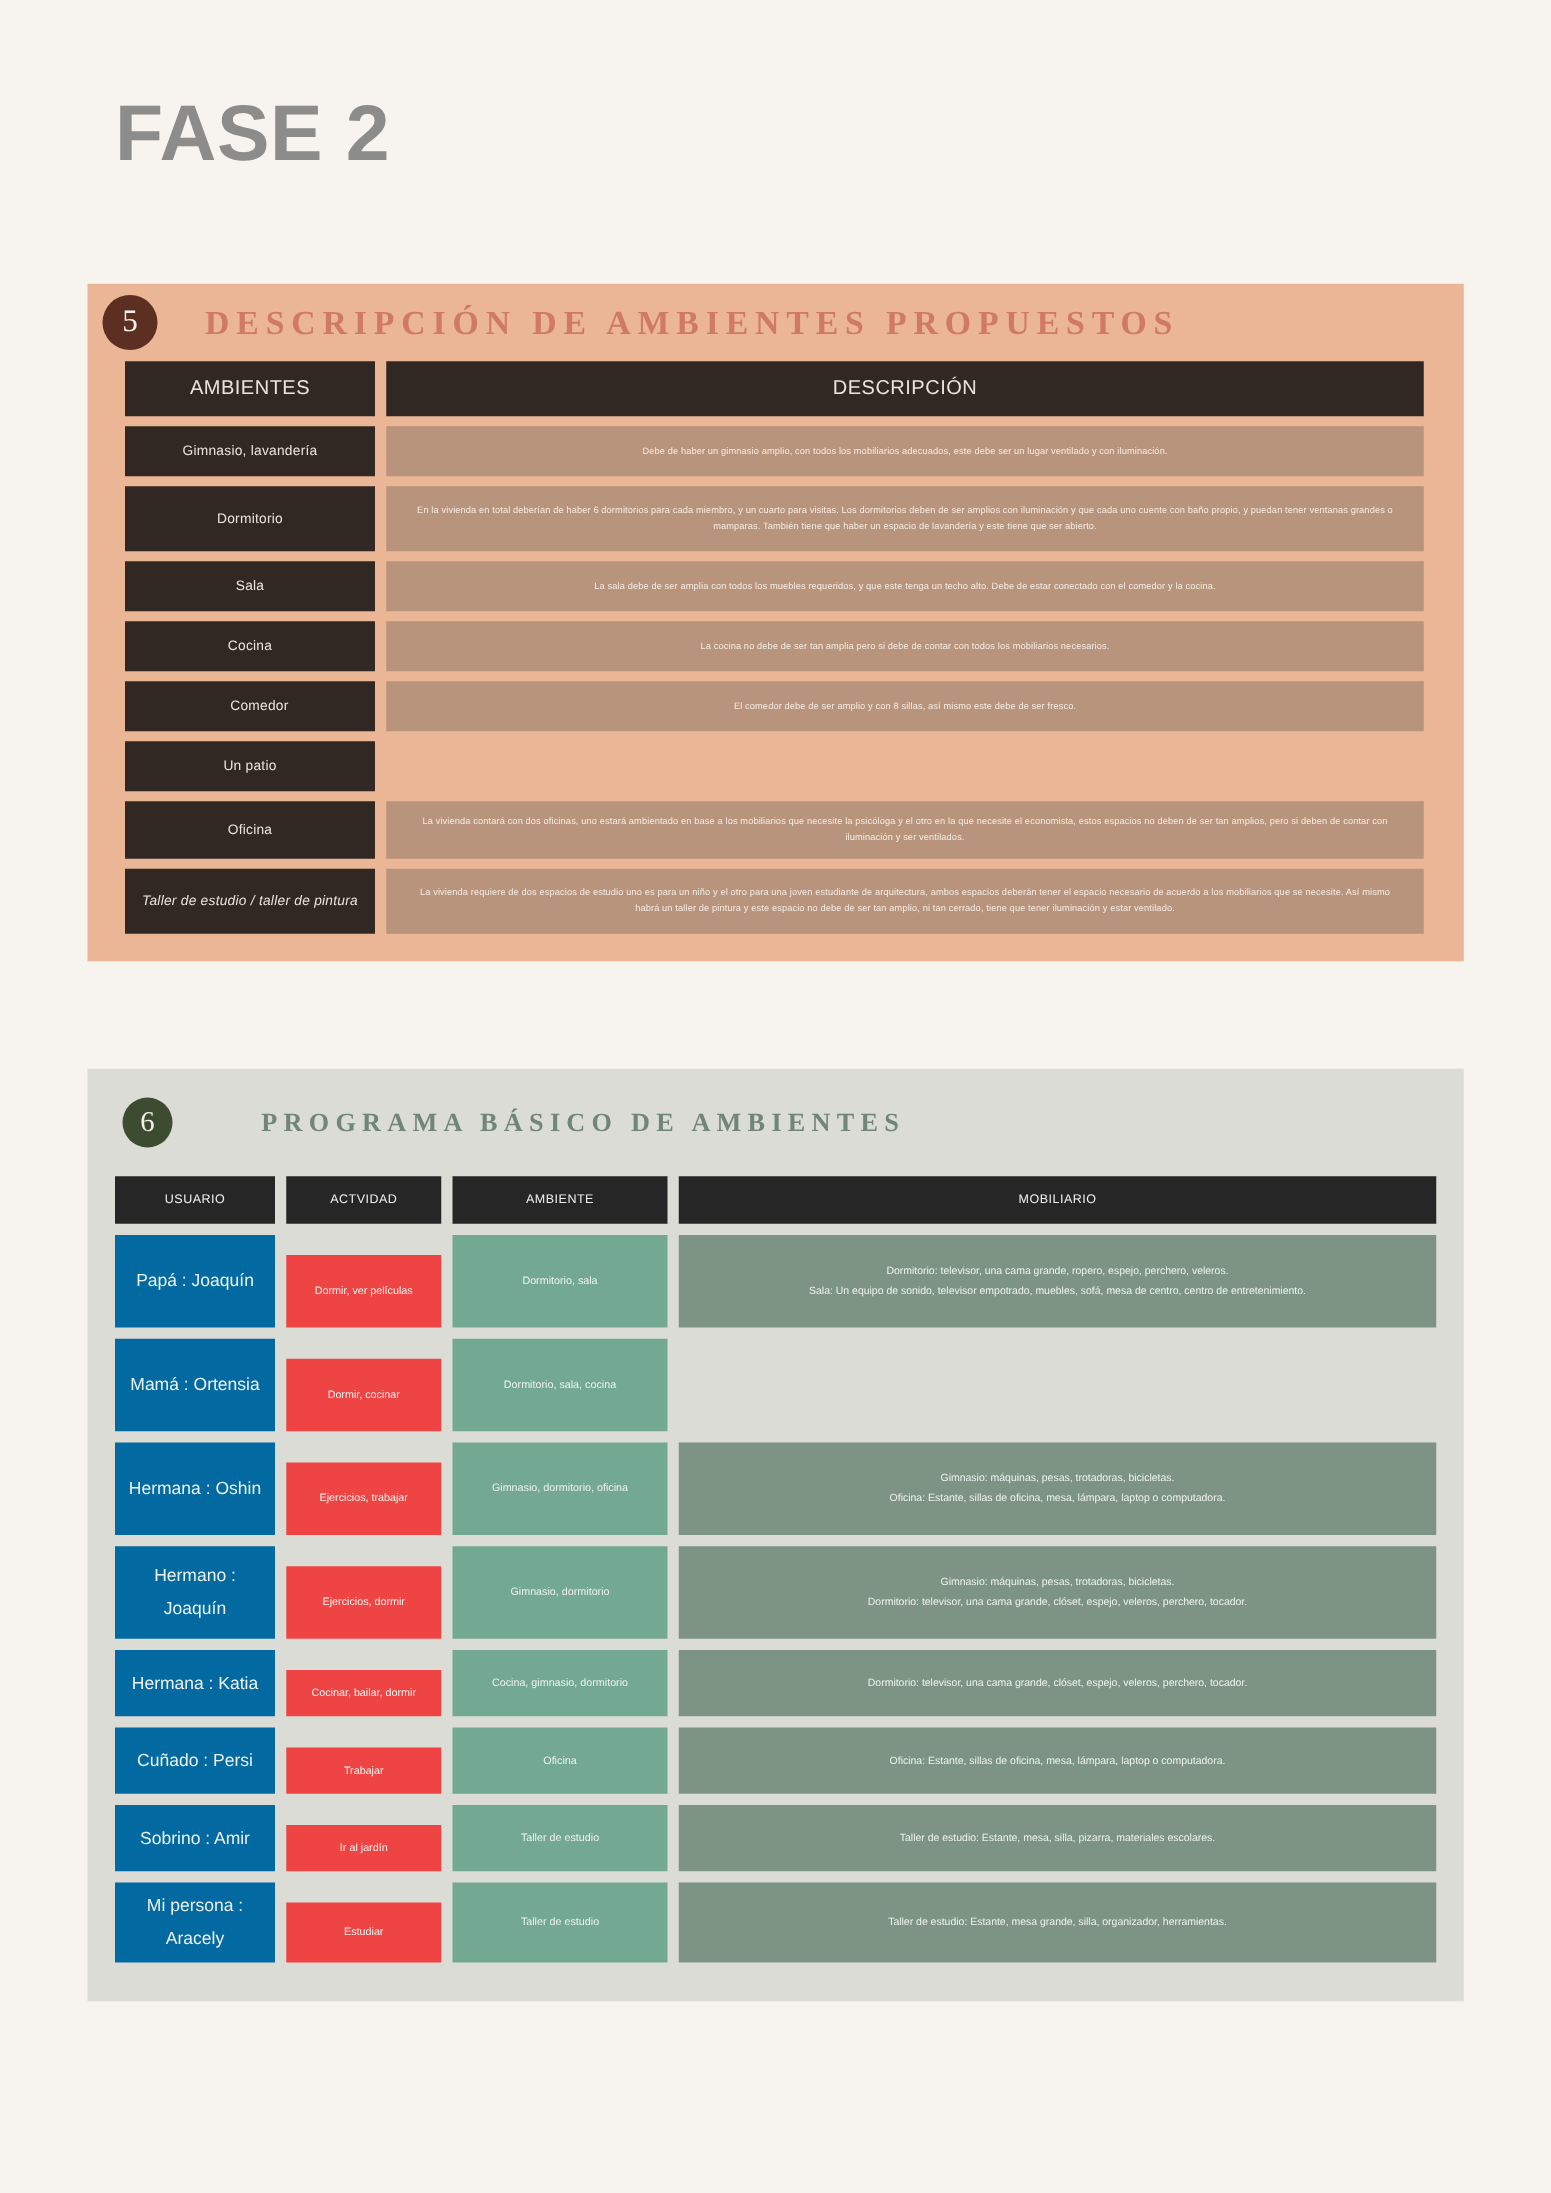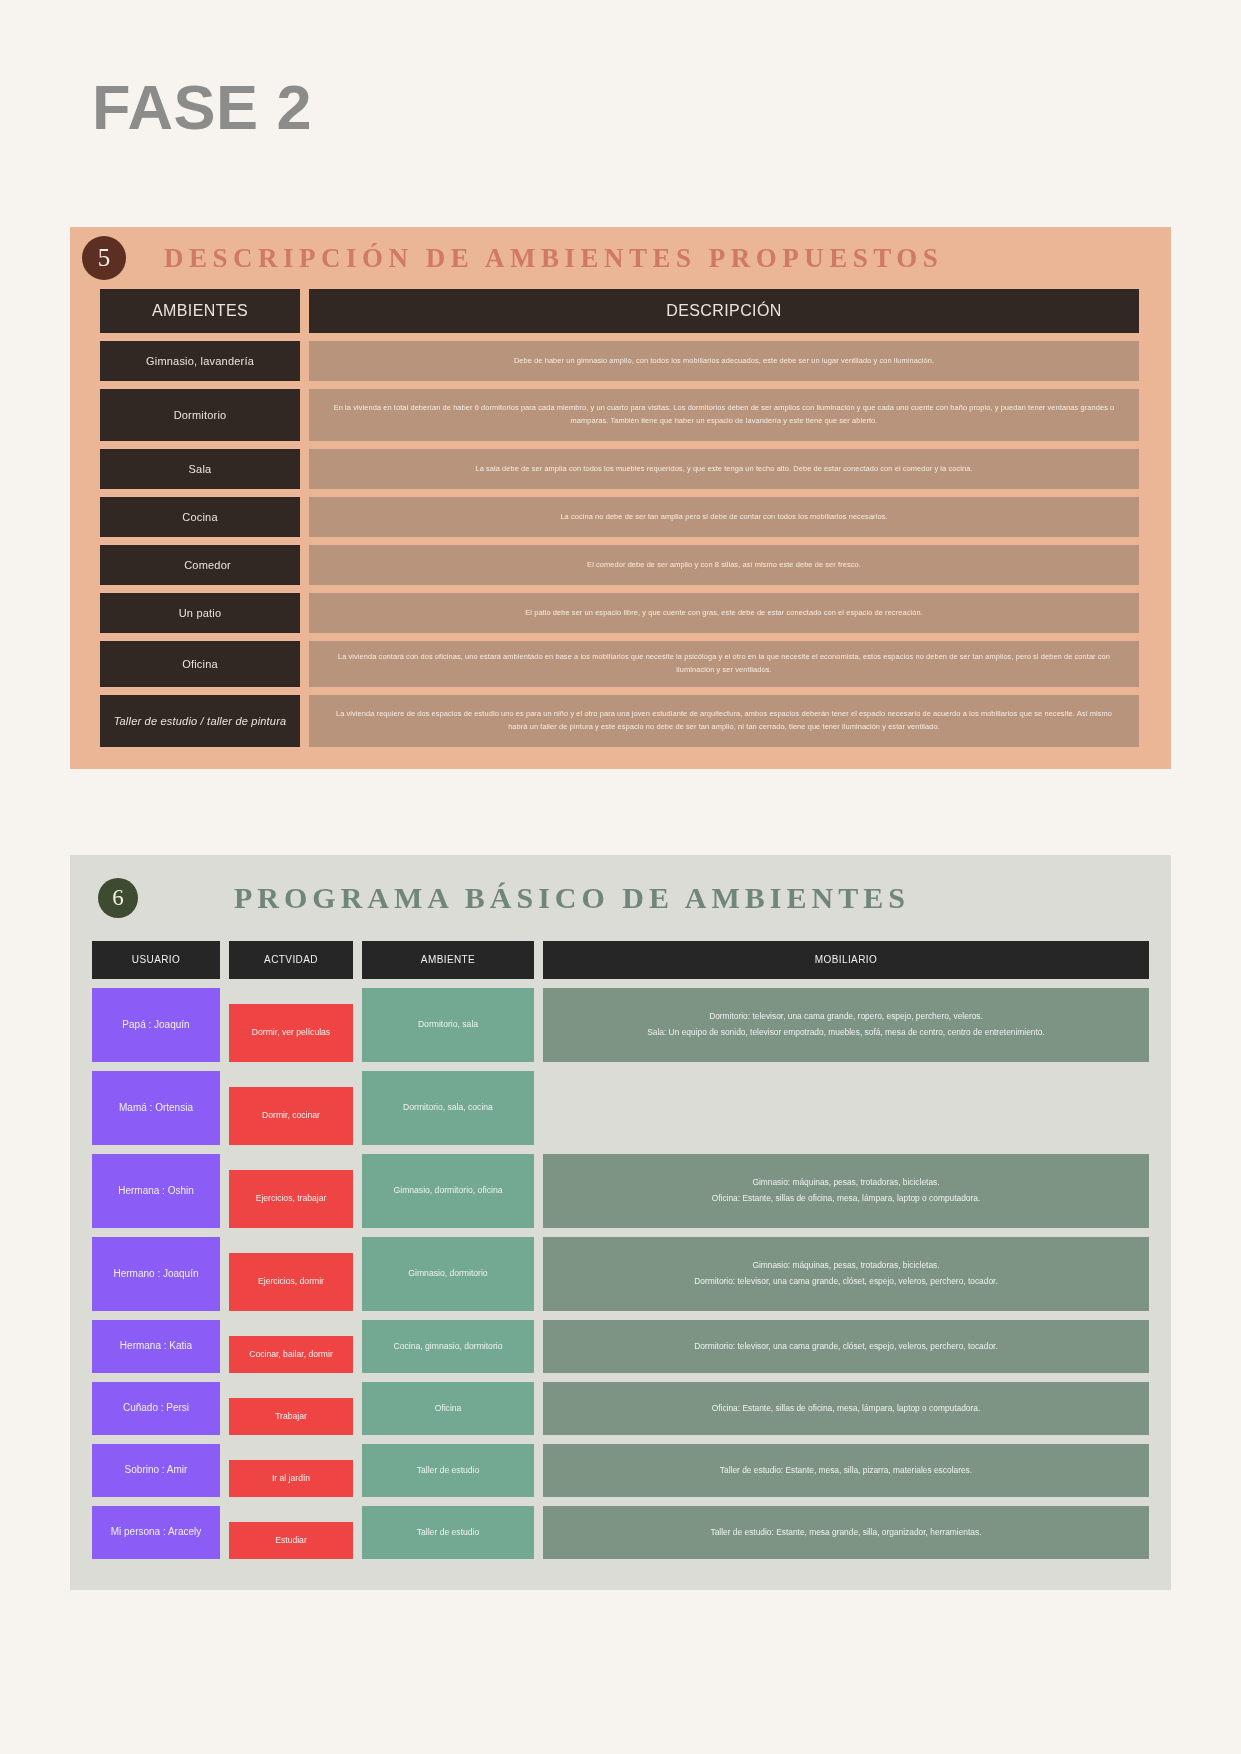--- a/index.html
+++ b/index.html
@@ -114,23 +114,23 @@
   
   #sec-programa {
     top: 855px;
     background: #dcdcd6;
     padding-bottom: 22px;
   }
   #sec-programa .section-head { height: 86px; padding-left: 28px; }
   #sec-programa .badge { background: #3d4b30; width: 40px; height: 40px; font-size: 23px; }
   #sec-programa .section-title {
     color: #71867a;
-    font-size: 30px;
+    font-size: 21px;
     letter-spacing: 5px;
-    margin-left: 96px;
+    margin-left: 71px;
   }
 
   .tbl6 { padding: 0 22px 0 22px; }
   .tbl6-row {
     display: flex;
     gap: 9px;
     margin-bottom: 9px;
   }
   .tbl6 .c-user { flex: 0 0 128px; }
   .tbl6 .c-act  { flex: 0 0 124px; }
@@ -146,21 +146,21 @@
     padding: 6px 10px;
     line-height: 1.85;
   }
   .tbl6-row.head .tbl6-cell {
     background: #262626;
     font-size: 10px;
     letter-spacing: .4px;
     min-height: 38px;
     text-align: right;
   }
-  .tbl6-row.body .c-user { background: #8b5cf6; font-size: 10px; min-height: 53px; }
+  .tbl6-row.body .c-user { background: #0369a1; font-size: 14px; min-height: 53px; }
   .tbl6-row.body .c-act  { background: #ef4444; font-size: 8.6px; margin-top: 16px; }
   .tbl6-row.body .c-amb  { background: #73a992; font-size: 8.6px; }
   .tbl6-row.body .c-mob  { background: #7d9485; font-size: 8.4px; }
 
   .tbl6-row.body.tall .tbl6-cell { min-height: 58px; }
 </style>
 </head>
 <body>
 
 <div class="page-title">FASE 2</div>
@@ -190,21 +190,20 @@
       <div class="tbl5-row body">
         <div class="tbl5-left" style="min-height: 40px;">Cocina</div>
         <div class="tbl5-right" style="min-height: 40px;">La cocina no debe de ser tan amplia pero si debe de contar con todos los mobiliarios necesarios.</div>
       </div>
       <div class="tbl5-row body">
         <div class="tbl5-left" style="min-height: 40px; padding-left: 23px;">Comedor</div>
         <div class="tbl5-right" style="min-height: 40px;">El comedor debe de ser amplio y con 8 sillas, así mismo este debe de ser fresco.</div>
       </div>
       <div class="tbl5-row body">
         <div class="tbl5-left" style="min-height: 40px;">Un patio</div>
-        <div class="tbl5-right" style="min-height: 40px;">El patio debe ser un espacio libre, y que cuente con gras, este debe de estar conectado con el espacio de recreación.</div>
       </div>
       <div class="tbl5-row body">
         <div class="tbl5-left" style="min-height: 46px;">Oficina</div>
         <div class="tbl5-right" style="min-height: 46px;">La vivienda contará con dos oficinas, uno estará ambientado en base a los mobiliarios que necesite la psicóloga y el otro en la que necesite el economista, estos espacios no deben de ser tan amplios, pero si deben de contar con iluminación y ser ventilados.</div>
       </div>
       <div class="tbl5-row body">
         <div class="tbl5-left" style="min-height: 52px; font-style: italic;">Taller de estudio / taller de pintura</div>
         <div class="tbl5-right" style="min-height: 52px;">La vivienda requiere de dos espacios de estudio uno es para un niño y el otro para una joven estudiante de arquitectura, ambos espacios deberán tener el espacio necesario de acuerdo a los mobiliarios que se necesite. Así mismo habrá un taller de pintura y este espacio no debe de ser tan amplio, ni tan cerrado, tiene que tener iluminación y estar ventilado.</div>
       </div>
     </div>

